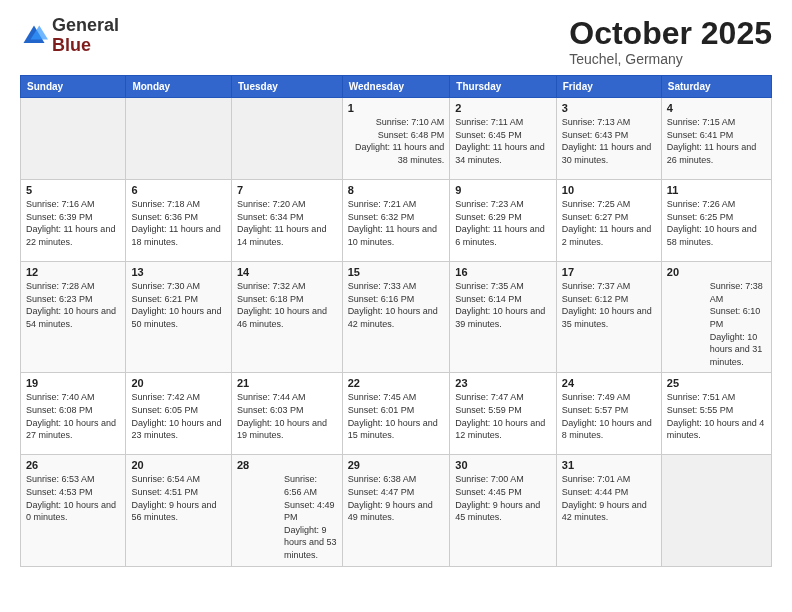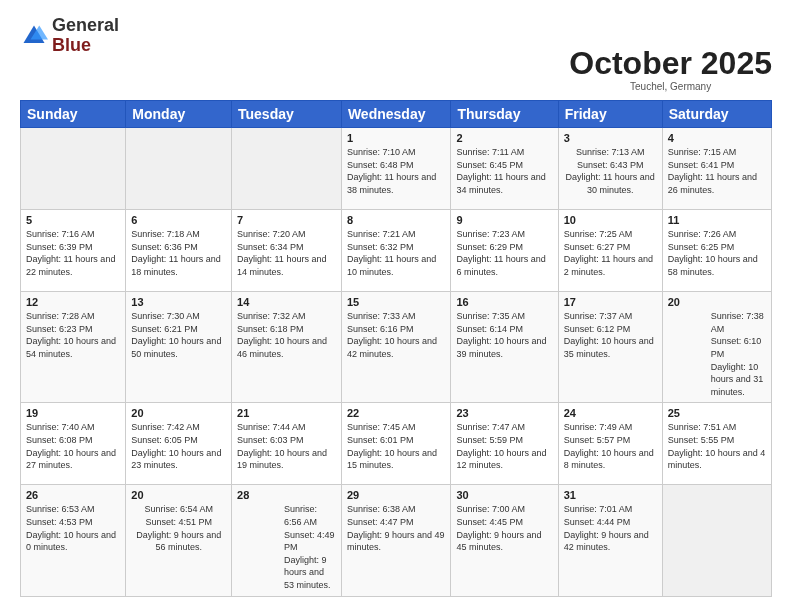--- a/index.html
+++ b/index.html
@@ -32,44 +32,43 @@
       font-weight: bold;
       line-height: 1.1;
     }
     .logo-general { color: #333; }
     .logo-blue { color: #7f1d1d; }
     .logo-icon {
       width: 28px;
       height: 28px;
     }
     .title-block {
-      text-align: center;
-      margin-top: 30px;
+      text-align: left;
     }
     .month-title {
       font-size: 32px;
       font-weight: bold;
       color: #222;
       line-height: 1.1;
     }
     .location {
-      font-size: 10px;
+      font-size: 14px;
       color: #555;
     }
     .calendar {
       width: 100%;
       border-collapse: collapse;
       font-size: 9.5px;
     }
     .calendar thead th {
       background: #3366cc;
       color: #fff;
       text-align: left;
       padding: 5px 6px;
-      font-size: 14px;
+      font-size: 10px;
       font-weight: bold;
       border: 1px solid #2255bb;
     }
     .calendar tbody td {
       border: 1px solid #ccc;
       vertical-align: top;
       padding: 4px 5px;
       width: 113px;
       height: 82px;
     }
@@ -127,33 +126,33 @@
           <th>Saturday</th>
         </tr>
     </thead>
     <tbody id="calendar-body">
     <tr>
           <td class="empty-cell"></td>
           <td class="empty-cell"></td>
           <td class="empty-cell"></td>
           <td>
             <div class="day-number">1</div>
-            <div class="day-info" style="white-space: pre-line;">Sunrise: 7:10 AM
+            <div class="day-info" style="white-space: pre-line; text-align: right;">Sunrise: 7:10 AM
 Sunset: 6:48 PM
 Daylight: 11 hours and 38 minutes.</div>
           </td>
           <td>
             <div class="day-number">2</div>
             <div class="day-info" style="white-space: pre-line;">Sunrise: 7:11 AM
 Sunset: 6:45 PM
 Daylight: 11 hours and 34 minutes.</div>
           </td>
           <td>
             <div class="day-number">3</div>
-            <div class="day-info" style="white-space: pre-line; text-align: center;">Sunrise: 7:13 AM
+            <div class="day-info" style="white-space: pre-line;">Sunrise: 7:13 AM
 Sunset: 6:43 PM
 Daylight: 11 hours and 30 minutes.</div>
           </td>
           <td>
             <div class="day-number">4</div>
             <div class="day-info" style="white-space: pre-line;">Sunrise: 7:15 AM
 Sunset: 6:41 PM
 Daylight: 11 hours and 26 minutes.</div>
           </td>
         </tr>
@@ -291,21 +290,21 @@
         </tr>
         <tr>
           <td>
             <div class="day-number">26</div>
             <div class="day-info" style="white-space: pre-line;">Sunrise: 6:53 AM
 Sunset: 4:53 PM
 Daylight: 10 hours and 0 minutes.</div>
           </td>
           <td>
             <div class="day-number">20</div>
-            <div class="day-info" style="white-space: pre-line; text-align: center;">Sunrise: 6:54 AM
+            <div class="day-info" style="white-space: pre-line;">Sunrise: 6:54 AM
 Sunset: 4:51 PM
 Daylight: 9 hours and 56 minutes.</div>
           </td>
           <td>
             <div class="day-number">28</div>
             <div class="day-info" style="white-space: pre-line; margin-left: 47px;">Sunrise: 6:56 AM
 Sunset: 4:49 PM
 Daylight: 9 hours and 53 minutes.</div>
           </td>
           <td>

